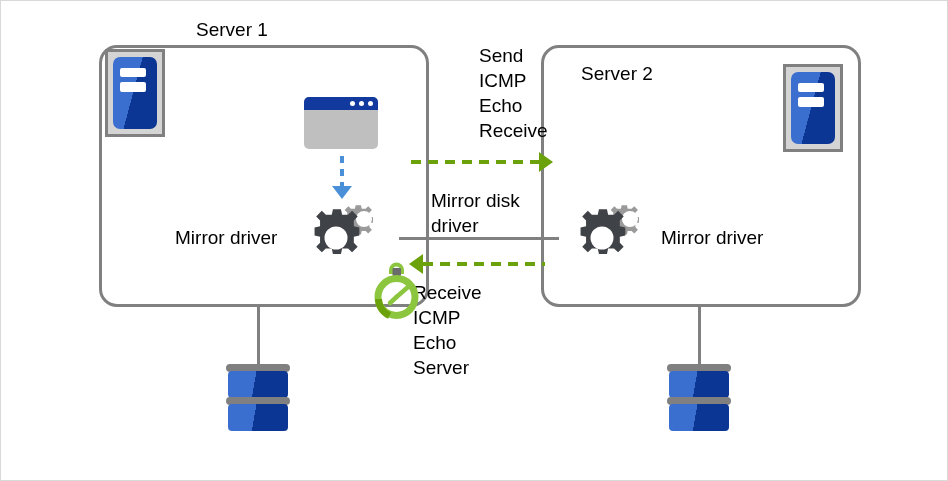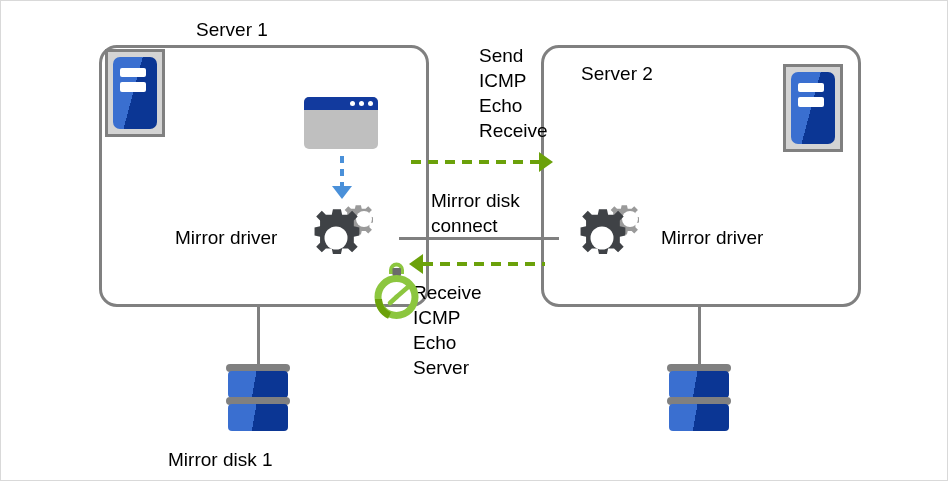--- a/index.html
+++ b/index.html
@@ -209,21 +209,21 @@
     <g fill="#3f4246">
       <path d="M20.5,4 l6.4,0 1.3,-6.0 8.7,0 1.3,6.0 6.4,0 4.4,-4.2 6.1,6.1 -4.2,4.4 0,6.4 6.0,1.3 0,8.7 -6.0,1.3 0,6.4 4.2,4.4 -6.1,6.1 -4.4,-4.2 -6.4,0 -1.3,6.0 -8.7,0 -1.3,-6.0 -6.4,0 -4.4,4.2 -6.1,-6.1 4.2,-4.4 0,-6.4 -6.0,-1.3 0,-8.7 6.0,-1.3 0,-6.4 -4.2,-4.4 6.1,-6.1 z" transform="translate(4,14) scale(0.92)"></path>
       <circle cx="33" cy="41" r="11.5" fill="#ffffff"></circle>
     </g>
   </svg>
 
   <div class="lbl" style="left:660px; top:224px;">Mirror driver</div>
 
   <div class="lbl" style="left:430px; top:42px;margin-left:48px;"><span>Send</span><br><span>ICMP</span><br><span>Echo</span><br><span>Receive</span></div>
 
-  <div class="lbl" style="left:430px; top:187px;"><span>Mirror disk</span><br><span>connect</span></div>
+  <div class="lbl" style="left:430px; top:187px;"><span>Mirror disk</span><br><span>driver</span></div>
 
   <div class="lbl" style="left:412px; top:279px;"><span>Receive</span><br><span>ICMP</span><br><span>Echo</span><br><span>Server</span></div>
 
   <div class="hline" style="left:398px; top:236px; width:160px;"></div>
 
   <div class="dash-arrow" style="left:410px; top:151px; width:142px;">
     <div class="shaft" style="left:0px; width:128px;"></div>
     <div class="head right" style="left:128px;"></div>
   </div>
 
@@ -247,21 +247,20 @@
 
   <div class="vline" style="left:256px; top:305px; height:62px;"></div>
   <div class="vline" style="left:697px; top:305px; height:62px;"></div>
 
   <div class="disk-stack" style="left:225px; top:363px;">
     <div class="platter" style="top:0px;"></div>
     <div class="slab" style="top:7px;"></div>
     <div class="platter" style="top:33px;"></div>
     <div class="slab" style="top:40px;"></div>
   </div>
-  <div class="lbl lbl-center" style="left:167px; top:446px; width:180px;">Mirror disk 1</div>
 
   <div class="disk-stack" style="left:666px; top:363px;">
     <div class="platter" style="top:0px;"></div>
     <div class="slab" style="top:7px;"></div>
     <div class="platter" style="top:33px;"></div>
     <div class="slab" style="top:40px;"></div>
   </div>
 
 </div>
 

